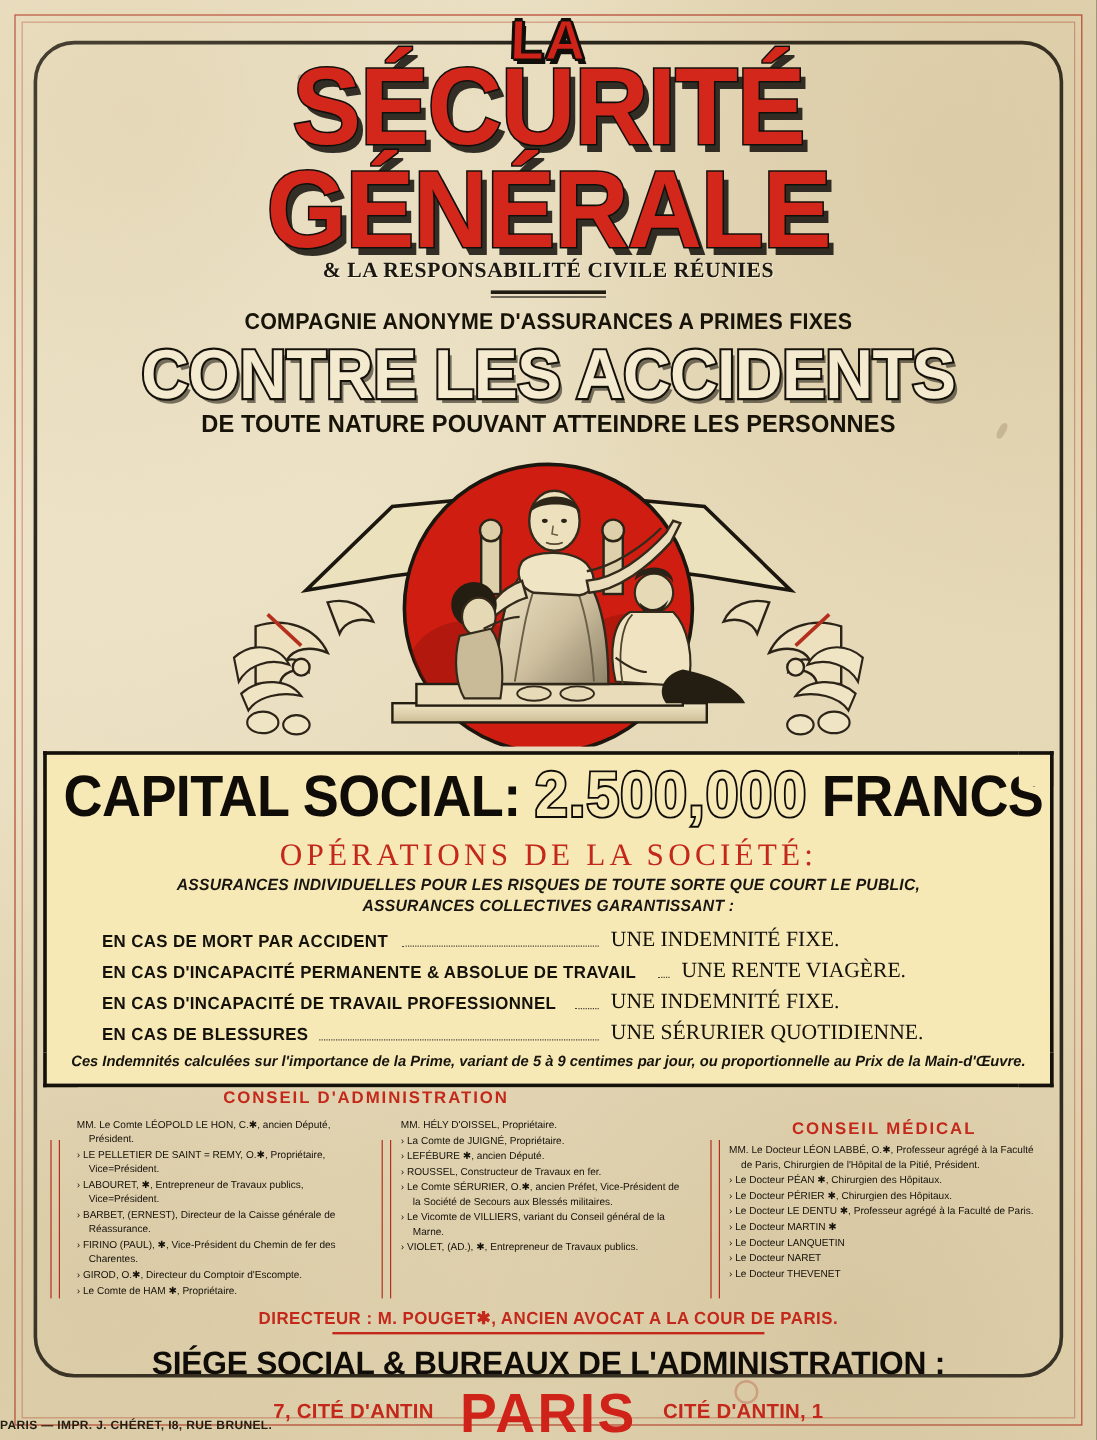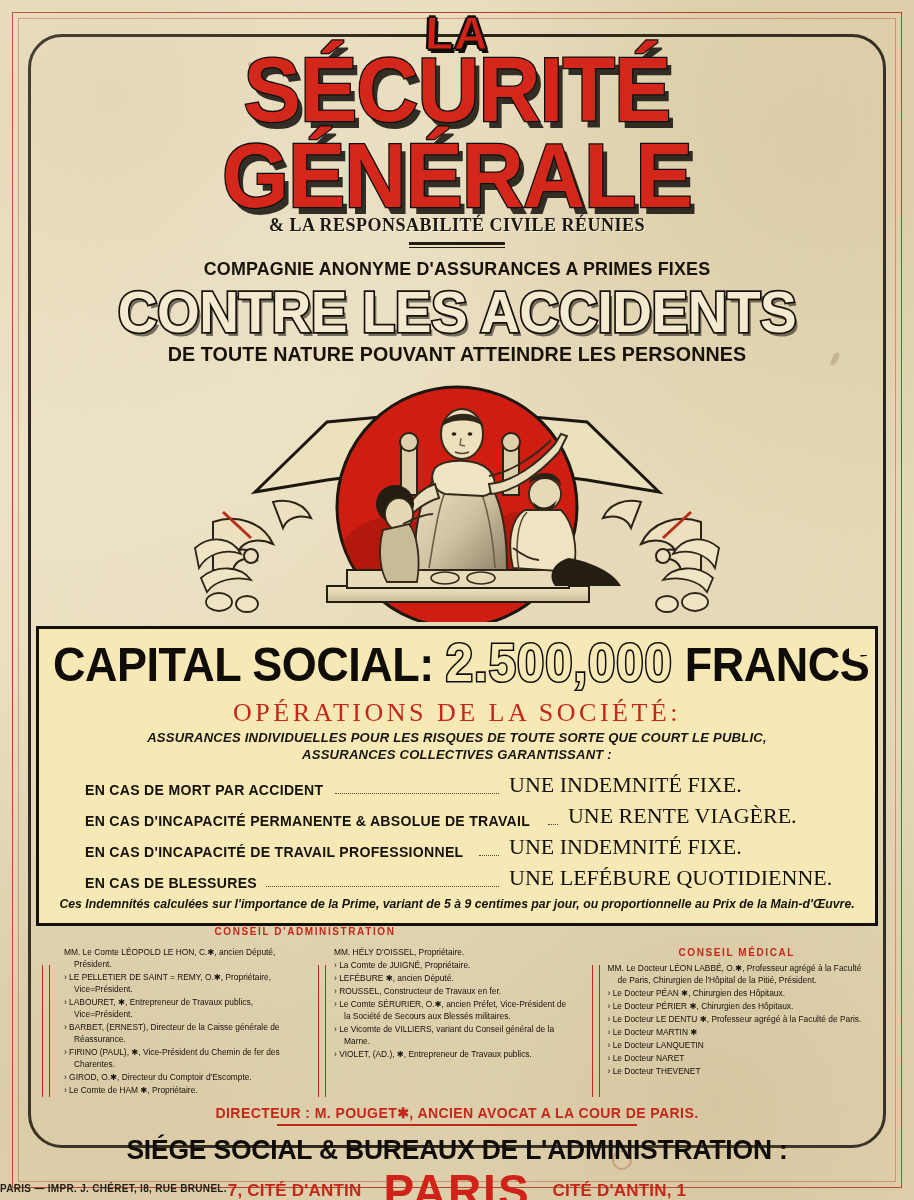--- a/index.html
+++ b/index.html
@@ -220,21 +220,21 @@
     transform-origin: left bottom;
   }
   .case-dots {
     flex: 1;
     border-bottom: 1.5px dotted #4a4236;
     margin: 0 4px 4px 4px;
     min-width: 10px;
   }
   .case-right {
     font-family: "Liberation Serif", serif;
-    font-size: 22px;
+    font-size: 18px;
     color: #15120c;
     white-space: nowrap;
     width: 326px;
     text-align: left;
     padding-left: 6px;
   }
   .footnote {
     text-align: center;
     font-style: italic;
     font-weight: 700;
@@ -260,21 +260,21 @@
     top: 18px; bottom: 0;
     width: 6px;
     border-left: 1.6px solid #b4301d;
     border-right: 1.6px solid #b4301d;
   }
   .dbl-left { left: 2px; }
 
   .council-head {
     text-align: center;
     color: #c3281a;
-    font-size: 10px;
+    font-size: 14px;
     font-weight: 700;
     letter-spacing: 1.6px;
     margin-bottom: 5px;
   }
   .head-admin { margin-left: 90px; width: 430px; }
 
   .member {
     font-size: 8.4px;
     line-height: 1.42;
     color: #16120c;
@@ -498,21 +498,21 @@
           <span class="case-right">UNE RENTE VIAGÈRE.</span>
         </div>
         <div class="case-row">
           <span class="case-left">EN CAS D'INCAPACITÉ DE TRAVAIL PROFESSIONNEL</span>
           <span class="case-dots"></span>
           <span class="case-right">UNE INDEMNITÉ FIXE.</span>
         </div>
         <div class="case-row">
           <span class="case-left">EN CAS DE BLESSURES</span>
           <span class="case-dots"></span>
-          <span class="case-right">UNE LEFÉBURE QUOTIDIENNE.</span>
+          <span class="case-right">UNE SÉRURIER QUOTIDIENNE.</span>
         </div>
       </div>
 
       <div class="footnote">Ces Indemnités calculées sur l'importance de la Prime, variant de 5 à 9 centimes par jour, ou proportionnelle au Prix de la Main-d'Œuvre.</div>
     </div>
 
     <div class="council-head head-admin">CONSEIL D'ADMINISTRATION</div>
 
     <div class="councils">
 

